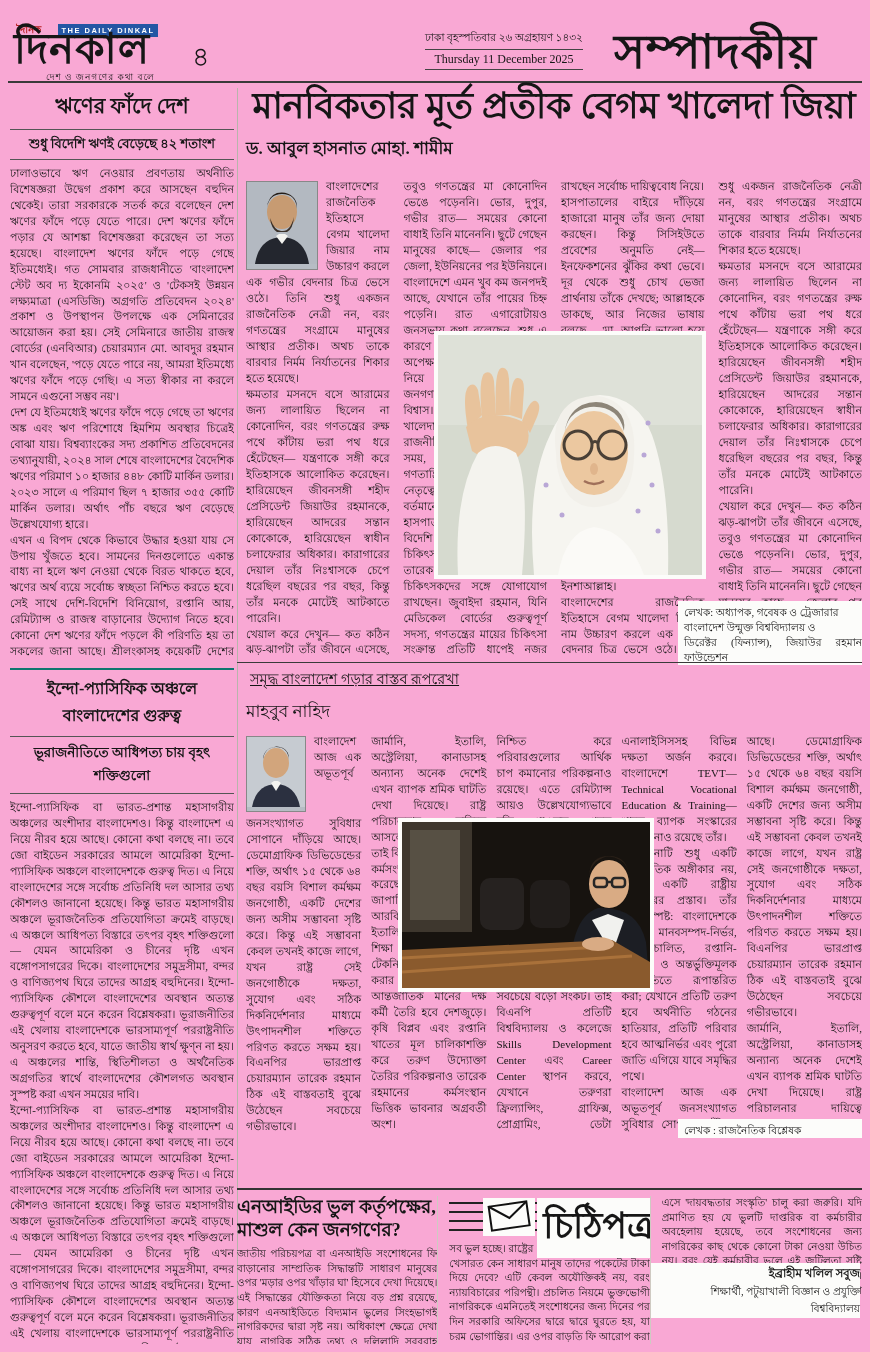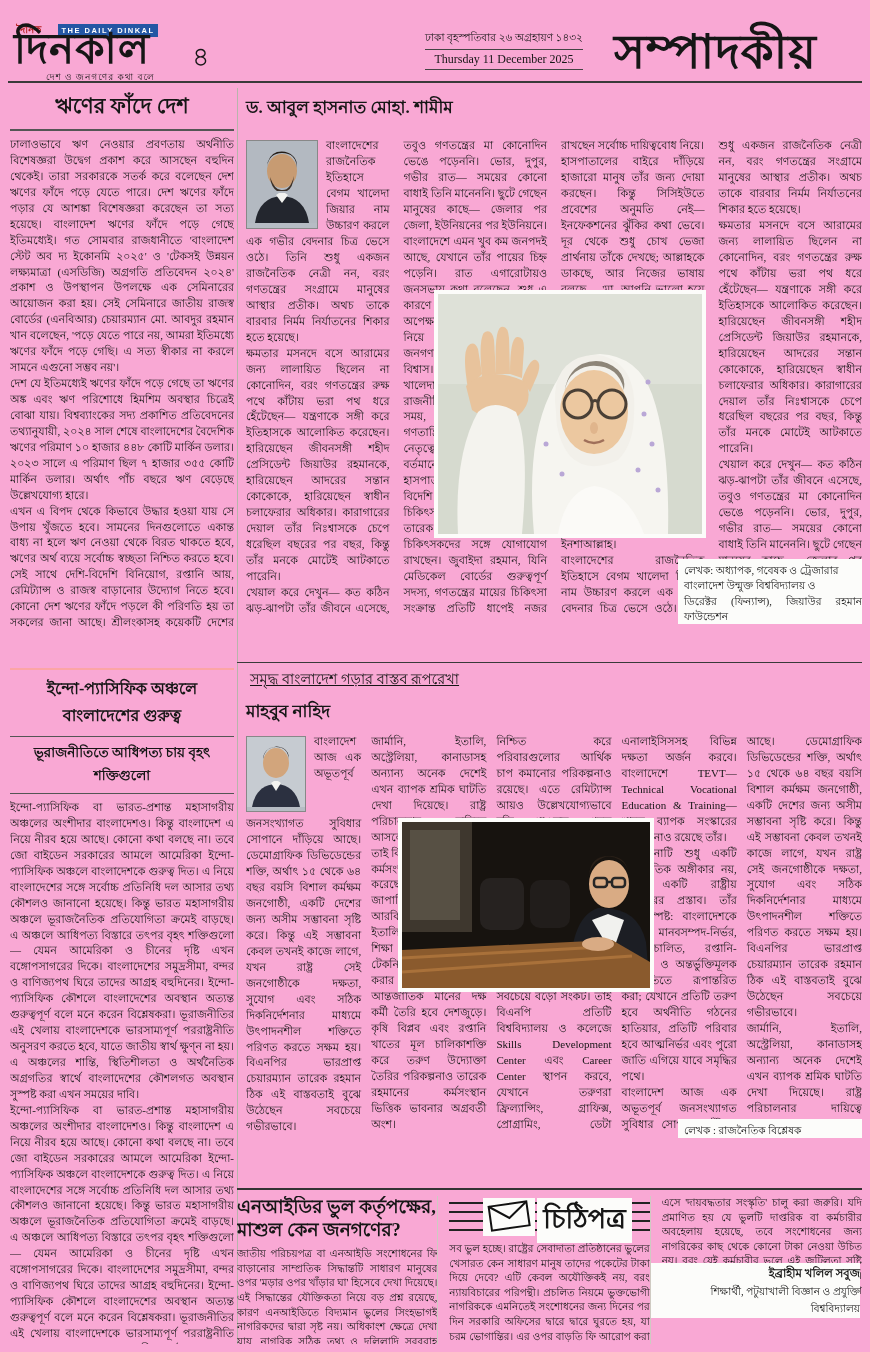--- a/index.html
+++ b/index.html
@@ -21,56 +21,56 @@
   .mast-rule{left:8px;right:8px;top:81px;height:2px;background:#3a3a3a;}
   .vrule{left:237px;top:88px;bottom:8px;width:1px;background:#b9b4ac;}
   
   .railA{left:10px;top:88px;width:224px;height:568px;overflow:hidden;}
   .railA-head{font-size:21px;font-weight:bold;text-align:center;padding:2px 0 4px 0;}
   .hrule{height:1px;background:#555;}
   .railA-sub{font-size:13px;font-weight:bold;text-align:center;padding:4px 0;}
   .bodytext{font-size:11px;line-height:1.45;text-align:justify;white-space:pre-line;}
   .railA-body{margin-top:6px;height:492px;overflow:hidden;}
   .railB{left:10px;top:668px;width:224px;height:676px;overflow:hidden;}
-  .railB-head{font-size:16px;font-weight:bold;text-align:center;border-top:2px solid #fca5a5;
+  .railB-head{font-size:16px;font-weight:bold;text-align:center;border-top:2px solid #0f766e;
               border-bottom:1px solid #555;padding:6px 0;}
   .railB-sub{font-size:13.5px;font-weight:bold;text-align:center;padding:5px 0;border-bottom:1px solid #555;}
   .railB-body{margin-top:6px;height:574px;overflow:hidden;}
   
   .main1{left:246px;top:86px;width:616px;height:574px;}
   .m1-head{font-size:36px;font-weight:bold;text-align:center;line-height:1.15;}
   .m1-byline{font-size:17px;font-weight:bold;margin-top:8px;}
   .m1-bodywrap{position:relative;margin-top:16px;height:486px;overflow:hidden;
                column-count:4;column-gap:14px;font-size:10.8px;line-height:1.48;text-align:justify;}
   .mug{float:left;margin:2px 8px 4px 0;border:1px solid #888;background:#b6bcc4;}
   .photo-frame{position:absolute;background:#d8dbd2;outline:4px solid #fcfcfa;}
   .khaleda{left:192px;top:156px;width:264px;height:240px;}
   .credit{position:absolute;right:0;bottom:0;width:178px;background:#fcfcfa;
           font-size:10.5px;line-height:1.45;white-space:pre-line;padding:4px 0 0 6px;}
   .mid-rule{left:237px;right:8px;top:662px;height:1px;background:#3a3a3a;}
   
   .main2{left:246px;top:668px;width:616px;height:514px;}
   .m2-kicker{font-size:14.5px;padding-left:4px;text-decoration:underline;}
   .m2-head{font-size:33px;font-weight:bold;text-align:center;line-height:1.15;margin-top:2px;}
-  .m2-byline{font-size:17px;font-weight:bold;margin-top:6px;}
+  .m2-byline{font-size:17px;font-weight:normal;margin-top:6px;}
   .m2-bodywrap{position:relative;margin-top:8px;height:404px;overflow:hidden;
                column-count:5;column-gap:10px;font-size:10.4px;line-height:1.48;text-align:justify;}
   .tarique{left:156px;top:88px;width:248px;height:166px;background:#15120f;}
   
   .letters{left:237px;right:8px;top:1188px;height:156px;border-top:2px solid #333;
            display:flex;gap:0;padding-top:6px;box-sizing:border-box;}
   .let-col{flex:1;overflow:hidden;position:relative;}
   .let-col + .let-col{border-left:1px solid #cfcac2;padding-left:11px;}
   .let-head{font-size:18.5px;font-weight:bold;line-height:1.25;margin-bottom:5px;}
   .let-body{font-size:10.3px;line-height:1.42;text-align:justify;white-space:pre-line;overflow:hidden;}
   .logo-row{position:relative;height:42px;margin-bottom:4px;}
   .logo-lines{position:absolute;left:0;right:0;top:6px;height:30px;
       background:repeating-linear-gradient(#222 0 2px,transparent 2px 9px);}
   .logo-env{position:absolute;left:34px;top:2px;background:#fcfcfa;padding:0 3px;}
-  .logo-text{position:absolute;left:88px;top:2px;font-size:27px;font-weight:bold;background:#fcfcfa;padding:0 6px;}
+  .logo-text{position:absolute;left:88px;top:2px;font-size:36px;font-weight:bold;background:#fcfcfa;padding:0 6px;}
   .sig{position:absolute;right:2px;bottom:26px;text-align:right;background:#fcfcfa;padding:2px 0 0 8px;}
   .sig-name{font-size:11.5px;font-weight:bold;}
   .sig-title{font-size:10.5px;}
 </style>
 </head>
 <body>
 
 <div class="page">
 
   <div class="abs dainik">দৈনিক</div>
@@ -82,38 +82,40 @@
     <div class="date-bn">ঢাকা বৃহস্পতিবার ২৬ অগ্রহায়ণ ১৪৩২</div>
     <div class="date-en">Thursday 11 December 2025</div>
   </div>
   <div class="abs section-title">সম্পাদকীয়</div>
   <div class="abs mast-rule"></div>
   <div class="abs vrule"></div>
 
   <div class="abs railA">
     <div class="railA-head">ঋণের ফাঁদে দেশ</div>
     <div class="hrule"></div>
+    <div class="railA-sub">শুধু বিদেশি ঋণই বেড়েছে ৪২ শতাংশ</div>
     <div class="hrule"></div>
     <div class="bodytext railA-body">ঢালাওভাবে ঋণ নেওয়ার প্রবণতায় অর্থনীতি বিশেষজ্ঞরা উদ্বেগ প্রকাশ করে আসছেন বহুদিন থেকেই। তারা সরকারকে সতর্ক করে বলেছেন দেশ ঋণের ফাঁদে পড়ে যেতে পারে। দেশ ঋণের ফাঁদে পড়ার যে আশঙ্কা বিশেষজ্ঞরা করেছেন তা সত্য হয়েছে। বাংলাদেশ ঋণের ফাঁদে পড়ে গেছে ইতিমধ্যেই। গত সোমবার রাজধানীতে 'বাংলাদেশ স্টেট অব দ্য ইকোনমি ২০২৫' ও 'টেকসই উন্নয়ন লক্ষ্যমাত্রা (এসডিজি) অগ্রগতি প্রতিবেদন ২০২৪' প্রকাশ ও উপস্থাপন উপলক্ষে এক সেমিনারের আয়োজন করা হয়। সেই সেমিনারে জাতীয় রাজস্ব বোর্ডের (এনবিআর) চেয়ারম্যান মো. আবদুর রহমান খান বলেছেন, 'পড়ে যেতে পারে নয়, আমরা ইতিমধ্যে ঋণের ফাঁদে পড়ে গেছি। এ সত্য স্বীকার না করলে সামনে এগুনো সম্ভব নয়'।
 দেশ যে ইতিমধ্যেই ঋণের ফাঁদে পড়ে গেছে তা ঋণের অঙ্ক এবং ঋণ পরিশোধে হিমশিম অবস্থার চিত্রেই বোঝা যায়। বিশ্বব্যাংকের সদ্য প্রকাশিত প্রতিবেদনের তথ্যানুযায়ী, ২০২৪ সাল শেষে বাংলাদেশের বৈদেশিক ঋণের পরিমাণ ১০ হাজার ৪৪৮ কোটি মার্কিন ডলার। ২০২৩ সালে এ পরিমাণ ছিল ৭ হাজার ৩৫৫ কোটি মার্কিন ডলার। অর্থাৎ পাঁচ বছরে ঋণ বেড়েছে উল্লেখযোগ্য হারে।
 এখন এ বিপদ থেকে কিভাবে উদ্ধার হওয়া যায় সে উপায় খুঁজতে হবে। সামনের দিনগুলোতে একান্ত বাধ্য না হলে ঋণ নেওয়া থেকে বিরত থাকতে হবে, ঋণের অর্থ ব্যয়ে সর্বোচ্চ স্বচ্ছতা নিশ্চিত করতে হবে। সেই সাথে দেশি-বিদেশি বিনিয়োগ, রপ্তানি আয়, রেমিট্যান্স ও রাজস্ব বাড়ানোর উদ্যোগ নিতে হবে। কোনো দেশ ঋণের ফাঁদে পড়লে কী পরিণতি হয় তা সকলের জানা আছে। শ্রীলংকাসহ কয়েকটি দেশের অতিরিক্ত বিদেশি ঋণের খেসারত দেওয়ার নজির চোখের সামনে রয়েছে। দেশ ঋণের ফাঁদে পড়ার তথ্য উদ্বেগজনক অবশ্যই।
 ঢালাওভাবে ঋণ নেওয়ার প্রবণতায় অর্থনীতি বিশেষজ্ঞরা উদ্বেগ প্রকাশ করে আসছেন বহুদিন থেকেই। তারা সরকারকে সতর্ক করে বলেছেন দেশ ঋণের ফাঁদে পড়ে যেতে পারে। দেশ ঋণের ফাঁদে পড়ার যে আশঙ্কা বিশেষজ্ঞরা করেছেন তা সত্য হয়েছে। বাংলাদেশ ঋণের ফাঁদে পড়ে গেছে ইতিমধ্যেই। গত সোমবার রাজধানীতে 'বাংলাদেশ স্টেট অব দ্য ইকোনমি ২০২৫' ও 'টেকসই উন্নয়ন লক্ষ্যমাত্রা (এসডিজি) অগ্রগতি প্রতিবেদন ২০২৪' প্রকাশ ও উপস্থাপন উপলক্ষে এক সেমিনারের আয়োজন করা হয়। সেই সেমিনারে জাতীয় রাজস্ব বোর্ডের (এনবিআর) চেয়ারম্যান মো. আবদুর রহমান খান বলেছেন, 'পড়ে যেতে পারে নয়, আমরা ইতিমধ্যে ঋণের ফাঁদে পড়ে গেছি। এ সত্য স্বীকার না করলে সামনে এগুনো সম্ভব নয়'।
 দেশ যে ইতিমধ্যেই ঋণের ফাঁদে পড়ে গেছে তা ঋণের অঙ্ক এবং ঋণ পরিশোধে হিমশিম অবস্থার চিত্রেই বোঝা যায়। বিশ্বব্যাংকের সদ্য প্রকাশিত প্রতিবেদনের তথ্যানুযায়ী, ২০২৪ সাল শেষে বাংলাদেশের বৈদেশিক ঋণের পরিমাণ ১০ হাজার ৪৪৮ কোটি মার্কিন ডলার। ২০২৩ সালে এ পরিমাণ ছিল ৭ হাজার ৩৫৫ কোটি মার্কিন ডলার। অর্থাৎ পাঁচ বছরে ঋণ বেড়েছে উল্লেখযোগ্য হারে।
 এখন এ বিপদ থেকে কিভাবে উদ্ধার হওয়া যায় সে উপায় খুঁজতে হবে। সামনের দিনগুলোতে একান্ত বাধ্য না হলে ঋণ নেওয়া থেকে বিরত থাকতে হবে, ঋণের অর্থ ব্যয়ে সর্বোচ্চ স্বচ্ছতা নিশ্চিত করতে হবে। সেই সাথে দেশি-বিদেশি বিনিয়োগ, রপ্তানি আয়, রেমিট্যান্স ও রাজস্ব বাড়ানোর উদ্যোগ নিতে হবে। কোনো দেশ ঋণের ফাঁদে পড়লে কী পরিণতি হয় তা সকলের জানা আছে। শ্রীলংকাসহ কয়েকটি দেশের অতিরিক্ত বিদেশি ঋণের খেসারত দেওয়ার নজির চোখের সামনে রয়েছে। দেশ ঋণের ফাঁদে পড়ার তথ্য উদ্বেগজনক অবশ্যই।</div>
   </div>
 
   <div class="abs railB">
     <div class="railB-head">ইন্দো-প্যাসিফিক অঞ্চলে বাংলাদেশের গুরুত্ব</div>
     <div class="railB-sub">ভূরাজনীতিতে আধিপত্য চায় বৃহৎ শক্তিগুলো</div>
     <div class="bodytext railB-body">ইন্দো-প্যাসিফিক বা ভারত-প্রশান্ত মহাসাগরীয় অঞ্চলের অংশীদার বাংলাদেশও। কিন্তু বাংলাদেশ এ নিয়ে নীরব হয়ে আছে। কোনো কথা বলছে না। তবে জো বাইডেন সরকারের আমলে আমেরিকা ইন্দো-প্যাসিফিক অঞ্চলে বাংলাদেশকে গুরুত্ব দিত। এ নিয়ে বাংলাদেশের সঙ্গে সর্বোচ্চ প্রতিনিধি দল আসার তথ্য কৌশলও জানানো হয়েছে। কিন্তু ভারত মহাসাগরীয় অঞ্চলে ভূরাজনৈতিক প্রতিযোগিতা ক্রমেই বাড়ছে। এ অঞ্চলে আধিপত্য বিস্তারে তৎপর বৃহৎ শক্তিগুলো— যেমন আমেরিকা ও চীনের দৃষ্টি এখন বঙ্গোপসাগরের দিকে। বাংলাদেশের সমুদ্রসীমা, বন্দর ও বাণিজ্যপথ ঘিরে তাদের আগ্রহ বহুদিনের। ইন্দো-প্যাসিফিক কৌশলে বাংলাদেশের অবস্থান অত্যন্ত গুরুত্বপূর্ণ বলে মনে করেন বিশ্লেষকরা। ভূরাজনীতির এই খেলায় বাংলাদেশকে ভারসাম্যপূর্ণ পররাষ্ট্রনীতি অনুসরণ করতে হবে, যাতে জাতীয় স্বার্থ ক্ষুণ্ন না হয়। এ অঞ্চলের শান্তি, স্থিতিশীলতা ও অর্থনৈতিক অগ্রগতির স্বার্থে বাংলাদেশের কৌশলগত অবস্থান সুস্পষ্ট করা এখন সময়ের দাবি।
 ইন্দো-প্যাসিফিক বা ভারত-প্রশান্ত মহাসাগরীয় অঞ্চলের অংশীদার বাংলাদেশও। কিন্তু বাংলাদেশ এ নিয়ে নীরব হয়ে আছে। কোনো কথা বলছে না। তবে জো বাইডেন সরকারের আমলে আমেরিকা ইন্দো-প্যাসিফিক অঞ্চলে বাংলাদেশকে গুরুত্ব দিত। এ নিয়ে বাংলাদেশের সঙ্গে সর্বোচ্চ প্রতিনিধি দল আসার তথ্য কৌশলও জানানো হয়েছে। কিন্তু ভারত মহাসাগরীয় অঞ্চলে ভূরাজনৈতিক প্রতিযোগিতা ক্রমেই বাড়ছে। এ অঞ্চলে আধিপত্য বিস্তারে তৎপর বৃহৎ শক্তিগুলো— যেমন আমেরিকা ও চীনের দৃষ্টি এখন বঙ্গোপসাগরের দিকে। বাংলাদেশের সমুদ্রসীমা, বন্দর ও বাণিজ্যপথ ঘিরে তাদের আগ্রহ বহুদিনের। ইন্দো-প্যাসিফিক কৌশলে বাংলাদেশের অবস্থান অত্যন্ত গুরুত্বপূর্ণ বলে মনে করেন বিশ্লেষকরা। ভূরাজনীতির এই খেলায় বাংলাদেশকে ভারসাম্যপূর্ণ পররাষ্ট্রনীতি অনুসরণ করতে হবে, যাতে জাতীয় স্বার্থ ক্ষুণ্ন না হয়। এ অঞ্চলের শান্তি, স্থিতিশীলতা ও অর্থনৈতিক অগ্রগতির স্বার্থে বাংলাদেশের কৌশলগত অবস্থান সুস্পষ্ট করা এখন সময়ের দাবি।
 ইন্দো-প্যাসিফিক বা ভারত-প্রশান্ত মহাসাগরীয় অঞ্চলের অংশীদার বাংলাদেশও। কিন্তু বাংলাদেশ এ নিয়ে নীরব হয়ে আছে। কোনো কথা বলছে না। তবে জো বাইডেন সরকারের আমলে আমেরিকা ইন্দো-প্যাসিফিক অঞ্চলে বাংলাদেশকে গুরুত্ব দিত। এ নিয়ে বাংলাদেশের সঙ্গে সর্বোচ্চ প্রতিনিধি দল আসার তথ্য কৌশলও জানানো হয়েছে। কিন্তু ভারত মহাসাগরীয় অঞ্চলে ভূরাজনৈতিক প্রতিযোগিতা ক্রমেই বাড়ছে। এ অঞ্চলে আধিপত্য বিস্তারে তৎপর বৃহৎ শক্তিগুলো— যেমন আমেরিকা ও চীনের দৃষ্টি এখন বঙ্গোপসাগরের দিকে। বাংলাদেশের সমুদ্রসীমা, বন্দর ও বাণিজ্যপথ ঘিরে তাদের আগ্রহ বহুদিনের। ইন্দো-প্যাসিফিক কৌশলে বাংলাদেশের অবস্থান অত্যন্ত গুরুত্বপূর্ণ বলে মনে করেন বিশ্লেষকরা। ভূরাজনীতির এই খেলায় বাংলাদেশকে ভারসাম্যপূর্ণ পররাষ্ট্রনীতি অনুসরণ করতে হবে, যাতে জাতীয় স্বার্থ ক্ষুণ্ন না হয়। এ অঞ্চলের শান্তি, স্থিতিশীলতা ও অর্থনৈতিক অগ্রগতির স্বার্থে বাংলাদেশের কৌশলগত অবস্থান সুস্পষ্ট করা এখন সময়ের দাবি।</div>
   </div>
 
   <div class="abs main1">
+    <div class="m1-head">মানবিকতার মূর্ত প্রতীক বেগম খালেদা জিয়া</div>
     <div class="m1-byline">ড. আবুল হাসনাত মোহা. শামীম</div>
     <div class="m1-bodywrap">
       <span class="mug">
         <svg width="70" height="82" viewBox="0 0 70 82">
           <rect width="70" height="82" fill="#b3b9c1"></rect>
           <ellipse cx="35" cy="30" rx="15" ry="17" fill="#c79b72"></ellipse>
           <path d="M20 26 Q22 12 35 12 Q49 12 50 27 Q50 18 46 15 Q40 9 30 11 Q21 14 20 26Z" fill="#241d18"></path>
           <path d="M23 36 Q28 50 35 49 Q43 50 47 35 Q46 47 40 50 L30 50 Q24 46 23 36Z" fill="#3a3028"></path>
           <path d="M8 82 Q12 56 35 55 Q58 56 62 82Z" fill="#23262e"></path>
           <path d="M29 54 L35 62 L41 54 L38 52 L32 52Z" fill="#f3f3f0"></path>

